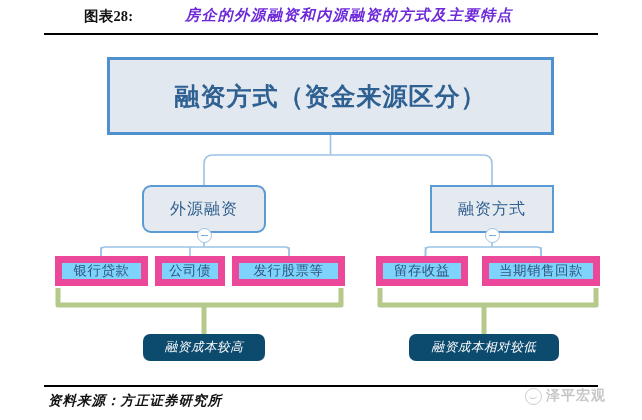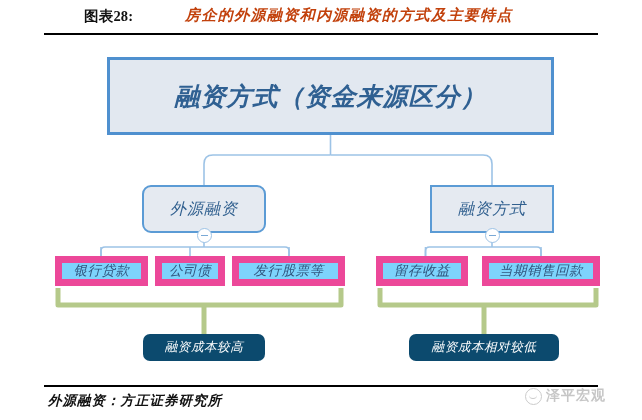--- a/index.html
+++ b/index.html
@@ -32,21 +32,21 @@
     white-space: nowrap;
     padding-left: 36px;
   }
   #figure-title {
     position: absolute;
     left: 185px; top: 6px;
     font-family: "Liberation Serif", "DejaVu Serif", serif;
     font-weight: 700;
     font-style: italic;
     font-size: 15px;
-    color: #c2410c;
+    color: #6d28d9;
     letter-spacing: 1.4px;
     white-space: nowrap;
   }
   #header-rule {
     position: absolute;
     left: 44px; top: 33px;
     width: 554px; height: 2px;
     background: #000000;
   }
 
@@ -69,21 +69,20 @@
     box-sizing: border-box;
     display: flex;
     align-items: center;
     justify-content: center;
     text-align: left;
     font-family: "Liberation Sans", "DejaVu Sans", sans-serif;
     background: #e3e9f1;
     border: 2px solid #5b9bd5;
     color: #2e5f8a;
     white-space: nowrap;
-    font-style: italic;
   }
   #node-root {
     left: 107px; top: 17px;
     width: 447px; height: 78px;
     border-width: 3px;
     background: #e2e8f0;
     border-color: #4f90cf;
     font-size: 25px;
     font-weight: 700;
     letter-spacing: 1px;
@@ -254,17 +253,17 @@
   <div class="node node-level3" id="node-equity">发行股票等</div>
 
   <div class="node node-level3" id="node-retained">留存收益</div>
   <div class="node node-level3" id="node-presale">当期销售回款</div>
 
   <div class="node-outcome" id="node-cost-high">融资成本较高</div>
   <div class="node-outcome" id="node-cost-low">融资成本相对较低</div>
 </div>
 
 <div id="footer-rule"></div>
-<div id="source-note">外源融资：方正证券研究所</div>
+<div id="source-note">资料来源：方正证券研究所</div>
 <div id="watermark">
   <div id="watermark-mark"></div>
   <div id="watermark-text">泽平宏观</div>
 </div>
 
 </body></html>

